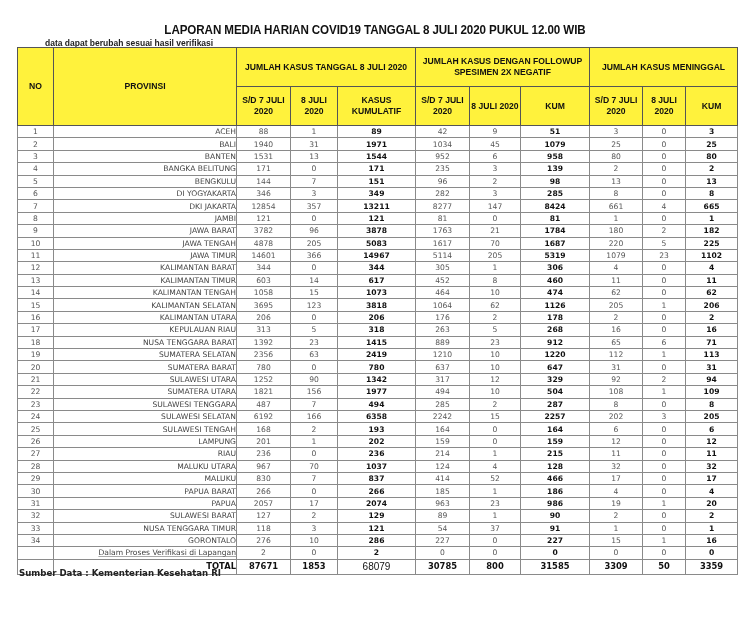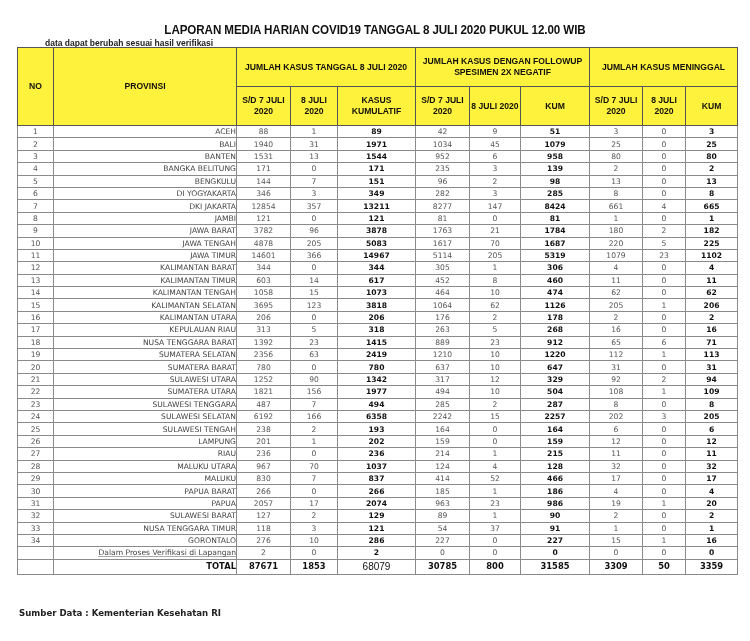--- a/index.html
+++ b/index.html
@@ -13,21 +13,21 @@
   thead tr.h1 th { height:38px; }
   thead tr.h2 th { height:38px; }
   tbody td { height:11.4px; font-size:8.6px; line-height:11px; text-align:center; color:#555; font-family:"DejaVu Sans", sans-serif; font-size:7.6px; }
   tbody td.prov { text-align:right; padding-left:3px; color:#444; }
   tbody td.bold { font-weight:bold; color:#111; }
   tbody td.grp { border-left:1.5px solid #333; }
   tbody tr.total td { height:14px; font-weight:bold; color:#111; font-size:8.4px; }
   tbody tr.total td.prov { color:#111; }
   tbody tr.total td.big { font-size:10px; font-weight:normal; font-family:"Liberation Sans", sans-serif; }
   tbody td.verif { text-decoration:underline; text-decoration-color:#aaa; }
-  .source { position:absolute; top:608px; left:19px; font-weight:bold; font-size:8.6px; color:#222; font-family:"DejaVu Sans", sans-serif; }
+  .source { position:absolute; top:568px; left:19px; font-weight:bold; font-size:8.6px; color:#222; font-family:"DejaVu Sans", sans-serif; }
 </style>
 </head>
 <body>
 
 <div class="title">LAPORAN MEDIA HARIAN COVID19 TANGGAL 8 JULI 2020 PUKUL 12.00 WIB</div>
 <div class="subtitle">data dapat berubah sesuai hasil verifikasi</div>
 
 <table class="report">
   <colgroup>
     <col style="width:36px">
@@ -371,21 +371,21 @@
         <td class="grp">2242</td>
         <td class="">15</td>
         <td class="bold">2257</td>
         <td class="grp">202</td>
         <td class="">3</td>
         <td class="bold">205</td>
       </tr>
       <tr>
         <td class="">25</td>
         <td class="prov">SULAWESI TENGAH</td>
-        <td class="grp">238</td>
+        <td class="grp">168</td>
         <td class="">2</td>
         <td class="bold">193</td>
         <td class="grp">164</td>
         <td class="">0</td>
         <td class="bold">164</td>
         <td class="grp">6</td>
         <td class="">0</td>
         <td class="bold">6</td>
       </tr>
       <tr>

